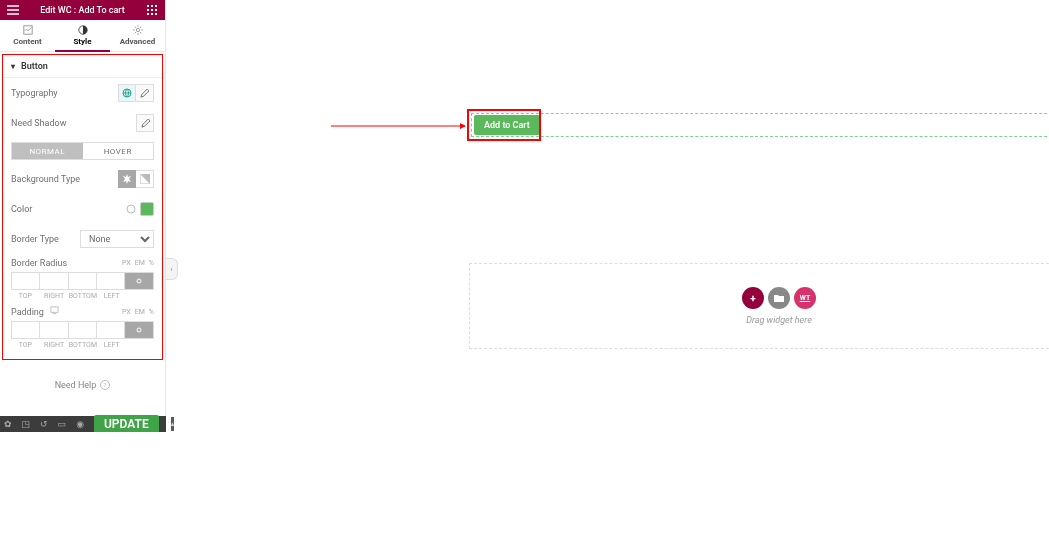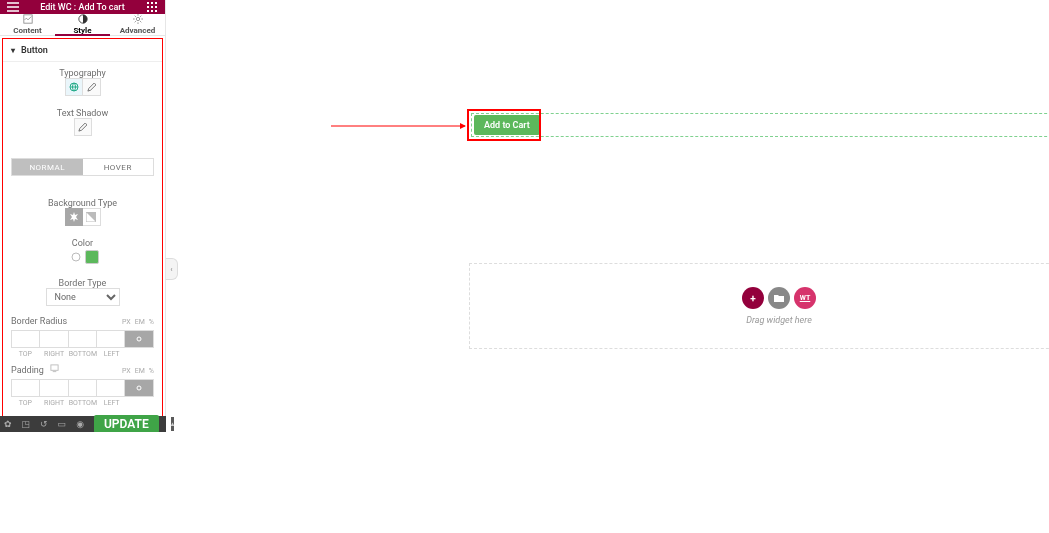--- a/index.html
+++ b/index.html
@@ -9,37 +9,37 @@
   .topbar { background: #93003c; color: #fff; height: 20px; display: flex; align-items: center; justify-content: space-between; padding: 0 6px; font-size: 9px; font-weight: 500; }
   .topbar .hamb, .topbar .apps { width: 14px; height: 14px; display: flex; align-items: center; justify-content: center; }
   .tabs { display: flex; border-bottom: 1px solid #e6e6e6; height: 32px; font-weight: bold; }
   .tab { flex: 1; display: flex; flex-direction: column; align-items: center; justify-content: center; font-size: 8px; color: #555; position: relative; cursor: pointer; }
   .tab.active { color: #000; }
   .tab.active::after { content:""; position:absolute; bottom:-1px; left:0; right:0; height:2px; background:#93003c; }
   .tab-icon { width:10px; height:10px; margin-bottom:2px; }
   .panel { border: 1px solid red; margin: 2px 2px; flex: 0 0 auto; padding-bottom: 8px; }
   .section-header { display:flex; align-items:center; padding: 6px 8px; font-size: 9px; font-weight: 600; color:#333; border-bottom:1px solid #eee; }
   .section-header .caret { margin-right:6px; font-size:8px; }
-  .row { display:flex; align-items:center; justify-content: space-between; padding: 6px 8px; font-size: 9px; color:#6f6f6f;flex-direction:column; }
+  .row { display:flex; align-items:center; justify-content: space-between; padding: 6px 8px; font-size: 9px; color:#6f6f6f; }
   .row-label { flex:1; }
   .mini-controls { display:flex; align-items:center; gap:0; }
   .icon-btn { width:18px; height:18px; display:flex; align-items:center; justify-content:center; border:1px solid #ddd; background:#fafafa; font-size:9px; color:#666; cursor:pointer; }
   .icon-btn + .icon-btn { border-left:none; }
   .icon-btn.globe { background:#eaf6fb; color:#26a; }
-  .toggle-group { display:flex; margin: 16px 8px; border:1px solid #ddd; height:18px; }
+  .toggle-group { display:flex; margin: 4px 8px; border:1px solid #ddd; height:18px; }
   .toggle-group .tg { flex:1; display:flex; align-items:center; justify-content:center; font-size:8px; letter-spacing:.5px; cursor:pointer; color:#6f6f6f; background:#fff; }
   .toggle-group .tg.active { background:#bfbfbf; color:#fff; }
   .color-swatch { width:14px; height:14px; border:1px solid #ccc; border-radius:2px; display:inline-block; }
   .diag { position:relative; }
   .diag::after { content:""; position:absolute; left:2px; right:2px; top:50%; height:1px; background:#e74c3c; transform:rotate(-45deg); }
   .bg-type-btn { width:18px; height:18px; display:flex; align-items:center; justify-content:center; border:1px solid #ddd; cursor:pointer; }
   .bg-type-btn.active { background:#a7a7a7; color:#fff; border-color:#a7a7a7; }
   .select { height:18px; font-size:9px; border:1px solid #ddd; background:#fff; color:#666; padding:0 4px; min-width:74px; }
   .dim-block { padding: 0 8px 2px; }
-  .dim-head { display:flex; justify-content:space-between; align-items:flex-end; font-size:9px; color:#6f6f6f; margin-top:4px; }
+  .dim-head { display:flex; justify-content:space-between; align-items:center; font-size:9px; color:#6f6f6f; margin-top:4px; }
   .dim-tags { display:flex; gap:4px; font-size:7px; color:#aaa; align-items:center; }
   .dim-inputs { display:flex; border:1px solid #ddd; height:18px; margin-top:4px; }
   .dim-inputs input { flex:1; width:100%; border:none; border-right:1px solid #ddd; font-size:9px; text-align:center; outline:none; }
   .dim-inputs .link { flex:0 0 28px; background:#a7a7a7; color:#fff; display:flex; align-items:center; justify-content:center; }
   .dim-labels { display:flex; font-size:7px; color:#aaa; margin-top:2px; }
   .dim-labels span { flex:1; text-align:center; }
   .dim-labels .link-sp { flex:0 0 28px; }
   .help { text-align:center; font-size:9px; color:#888; margin-top:18px; display:flex; justify-content:center; align-items:center; gap:4px; }
   .bottombar { position:absolute; left:0; bottom:0; width:166px; height:16px; background:#3c3c3c; display:flex; align-items:center; padding:0 4px; gap:10px; }
   .bottombar .bicon { color:#aaa; font-size:9px; cursor:pointer; }
@@ -129,21 +129,21 @@
           </span>
           <span class="icon-btn">
             <svg width="9" height="9" viewBox="0 0 10 10">
                 <path d="M1 9l1-3 6-6 2 2-6 6z" fill="none" stroke="#666"></path>
               </svg>
           </span>
         </div>
       </div>
 
       <div class="row">
-        <span class="row-label">Text Shadow</span>
+        <span class="row-label">Need Shadow</span>
         <div class="mini-controls">
           <span class="icon-btn">
             <svg width="9" height="9" viewBox="0 0 10 10">
                 <path d="M1 9l1-3 6-6 2 2-6 6z" fill="none" stroke="#666"></path>
               </svg>
           </span>
         </div>
       </div>
 
       <div class="toggle-group">

